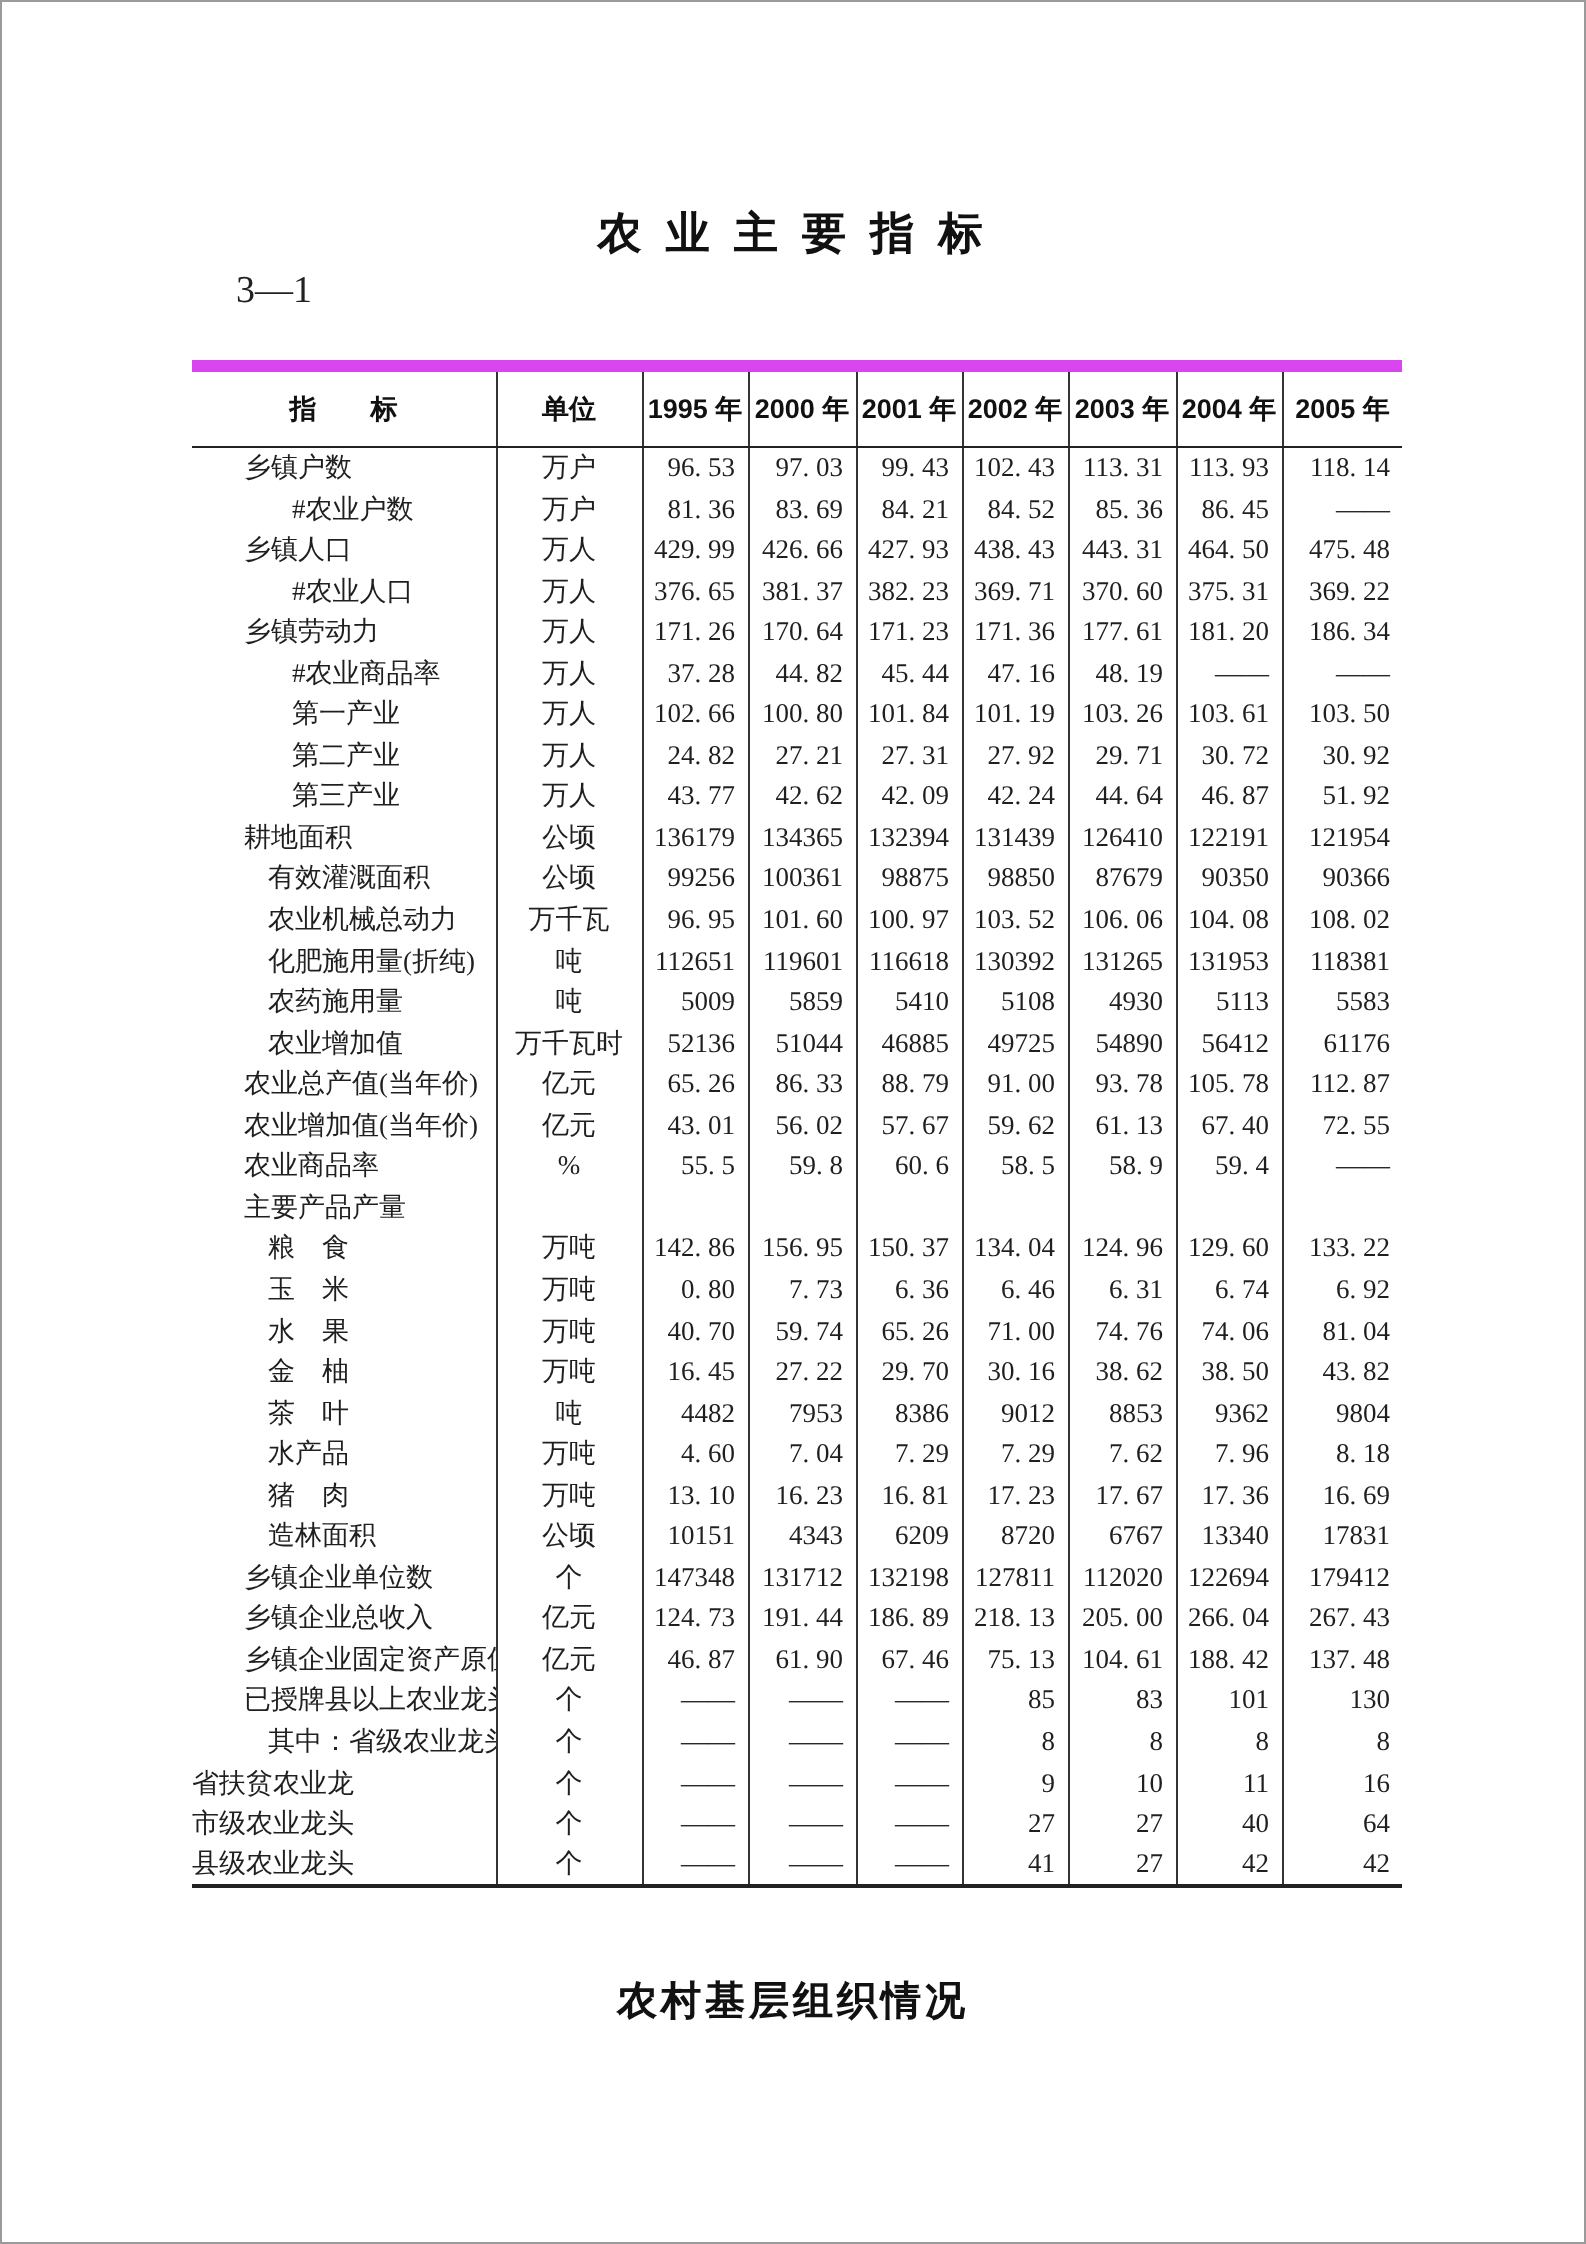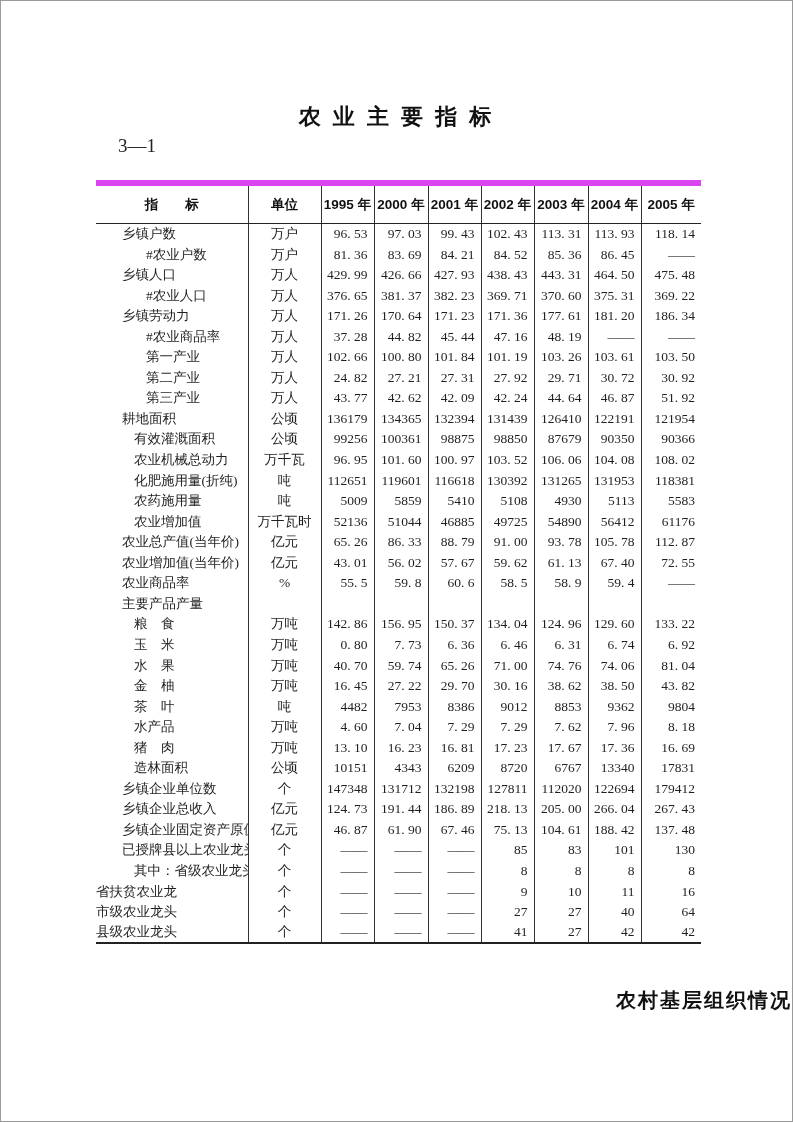--- a/index.html
+++ b/index.html
@@ -59,21 +59,21 @@
   .tbl tbody tr { height: 20.55px; }
   .tbl tbody td { font-size: 13.5px; line-height: 1; color: #1f1f1f; }
   td.lab { text-align: left; padding-left: 26px; }
   td.lab.ind1 { padding-left: 38px; }
   td.lab.ind2 { padding-left: 50px; }
   td.lab.alignr { text-align: left; padding-left: 0; padding-right: 5px; }
   td.unit { text-align: center; }
   td.val { text-align: right; padding-right: 6px; }
   .footer-title {
     position: absolute; top: 986px; left: 0; width: 100%;
-    text-align: right;
+    text-align: center;
     font-family: "Liberation Sans", "DejaVu Sans", sans-serif;
     font-weight: bold;
     font-size: 20px;
     letter-spacing: 2px;
     color: #111;
   }
 </style>
 </head>
 <body>
 

